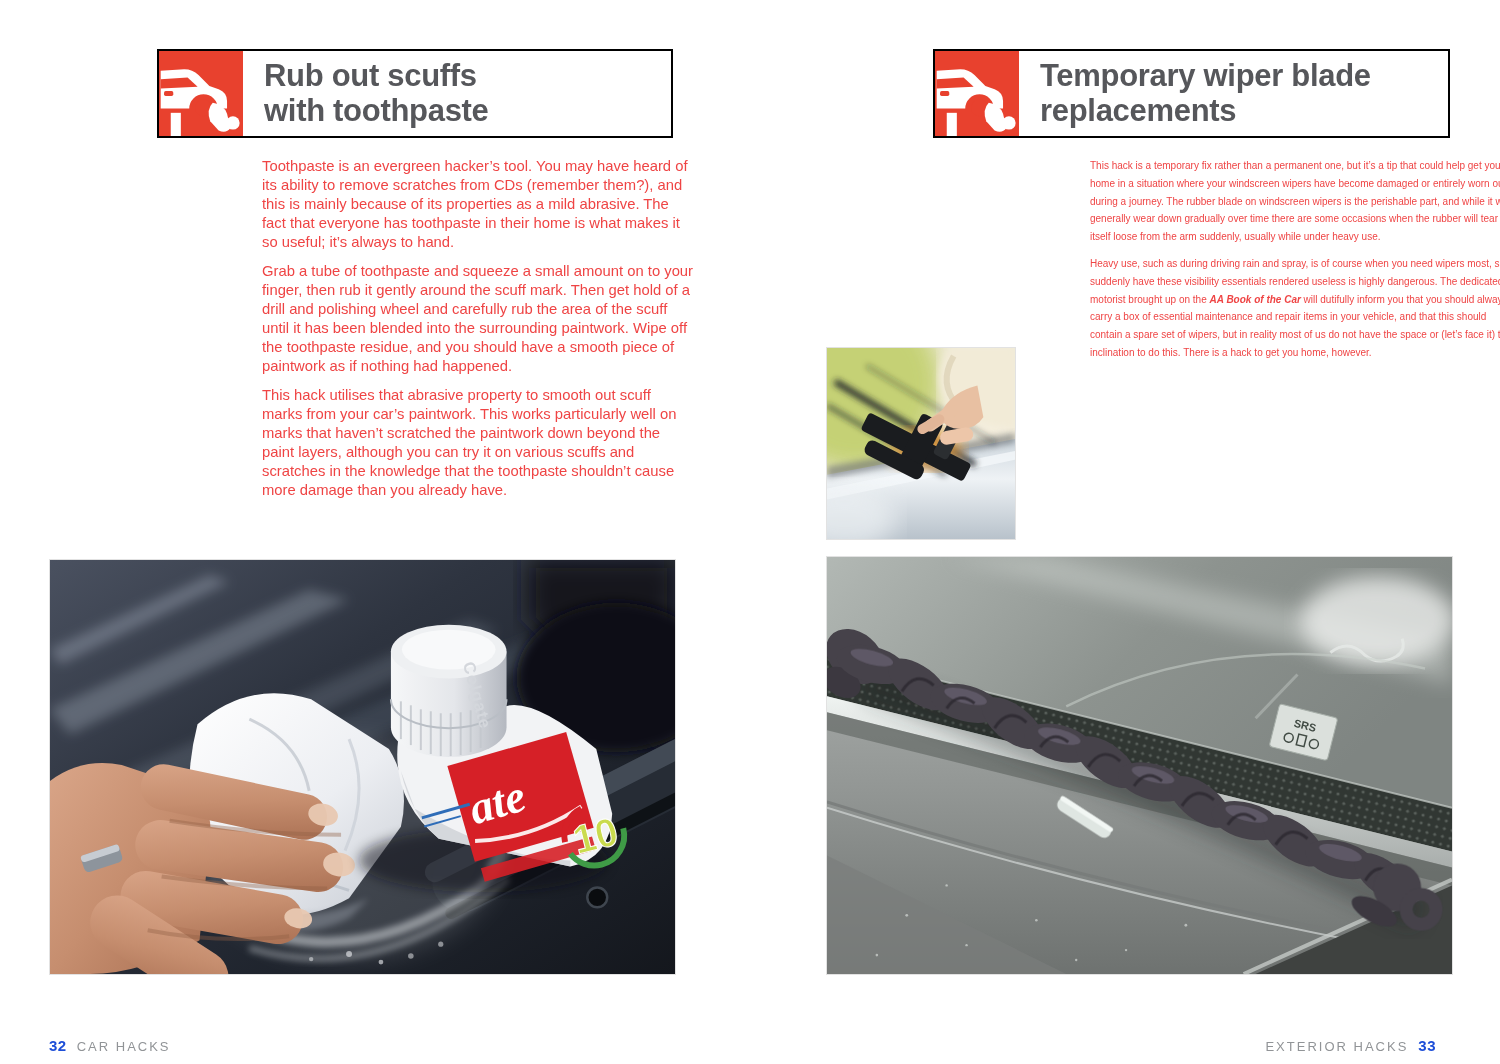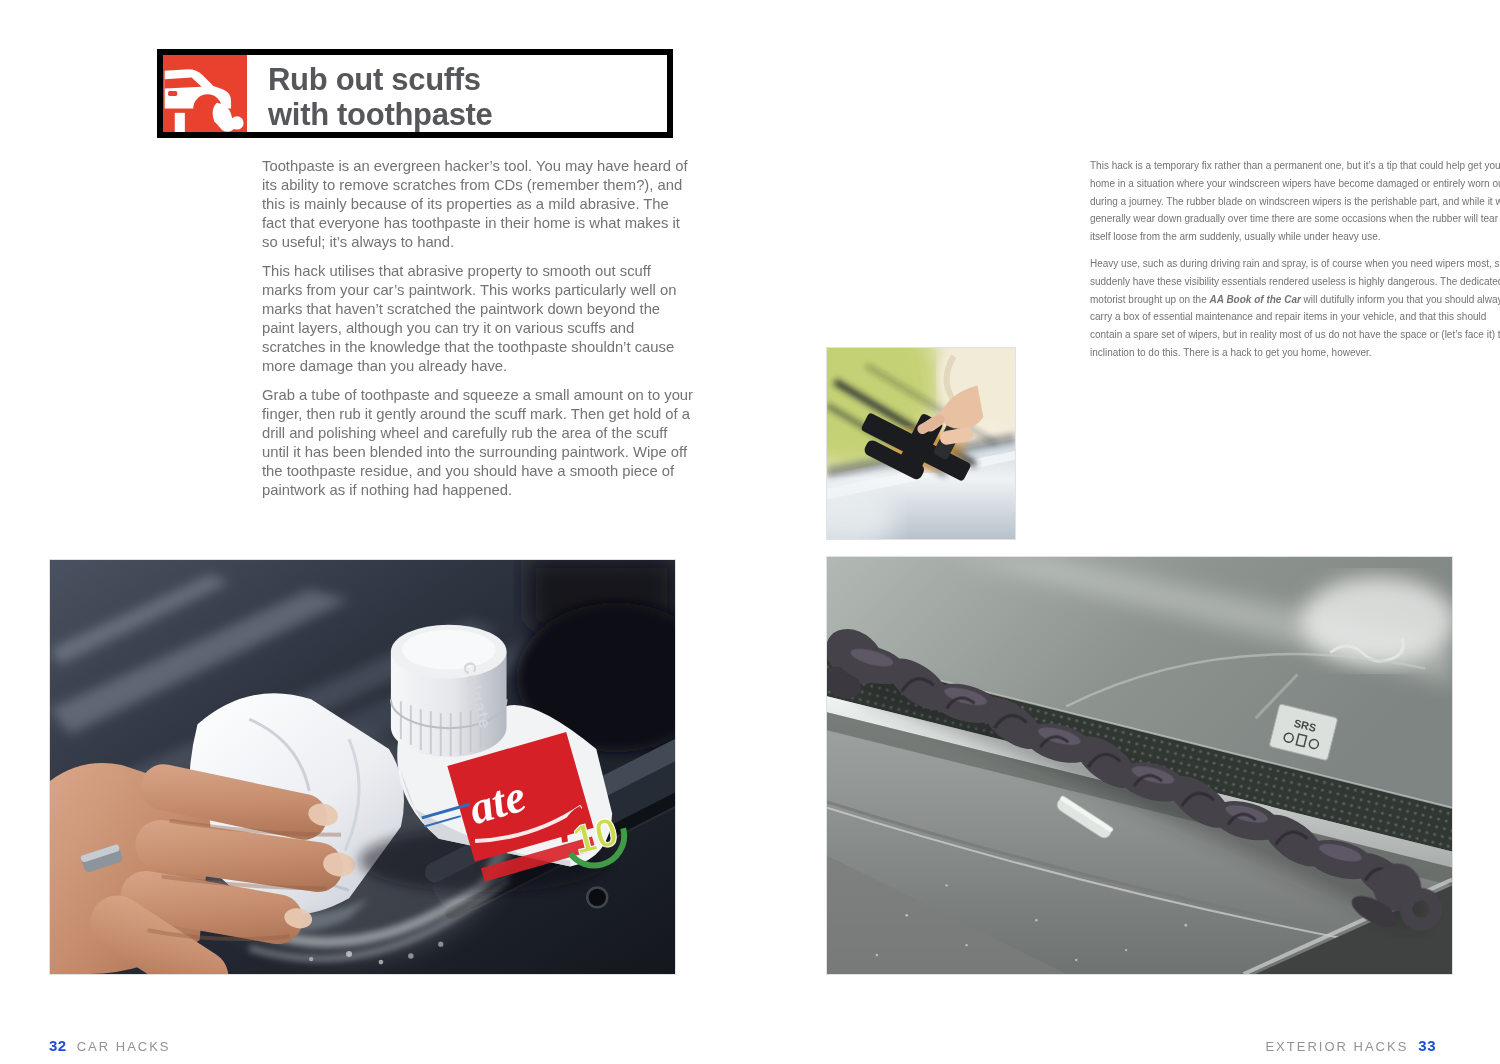--- a/index.html
+++ b/index.html
@@ -5,32 +5,32 @@
   html,body{margin:0;padding:0;}
   body{
     width:1500px;height:1064px;position:relative;background:#ffffff;
     font-family:"Liberation Sans", sans-serif;color:#414042;
     -webkit-font-smoothing:antialiased;
   }
   .abs{position:absolute;}
   
   .hack-header{
     position:absolute;top:49px;height:89px;box-sizing:border-box;
-    border:6px solid #000000;background:#ffffff;display:flex;align-items:stretch;
+    border:2px solid #000000;background:#ffffff;display:flex;align-items:stretch;
   }
   .hack-header.left{left:157px;width:516px;}
   .hack-header.right{left:933px;width:517px;}
   .icon-box{width:84px;flex:0 0 84px;background:#e8412e;overflow:hidden;}
   .icon-box svg{display:block;width:100%;height:100%;}
   .hack-title{
     margin:0;padding:7px 0 0 21px;font-size:31px;line-height:35px;font-weight:bold;
     color:#56575b;letter-spacing:-0.3px;
   }
   
-  .body-col{position:absolute;top:157px;font-size:14.8px;line-height:19px;color:#737373;}
+  .body-col{position:absolute;top:157px;font-size:14.8px;line-height:19px;color:#ef4444;}
   .body-col.left{left:262px;width:432px;}
   .body-col.right{left:1090px;width:430px;font-size:10px;line-height:17.8px;}
   .body-col p{margin:0 0 10px 0;}
   .body-col.right p{margin:0 0 9px 0;}
   .body-col i{font-style:italic;font-weight:bold;}
   
   .photo{position:absolute;box-sizing:border-box;border:1px solid #e2e2e2;overflow:hidden;background:#777;}
   .photo svg{display:block;width:100%;height:100%;}
   #photo-left{left:49px;top:559px;width:627px;height:416px;}
   #photo-small{left:826px;top:347px;width:190px;height:193px;}
@@ -60,22 +60,22 @@
         <rect x="14" y="76" width="12" height="30" fill="#ffffff"></rect>
         <path d="M64 64 Q77 66 81 77 L85 94 Q80 101 71 97 L61 86 Q56 72 64 64 Z" fill="#ffffff"></path>
         <circle cx="88" cy="88" r="8" fill="#ffffff"></circle>
       </svg>
     </div>
     <h1 class="hack-title"><span>Rub out scuffs</span><br><span>with toothpaste</span></h1>
   </header>
 
   <div class="body-col left">
     <p>Toothpaste is an evergreen hacker’s tool. You may have heard of its ability to remove scratches from CDs (remember them?), and this is mainly because of its properties as a mild abrasive. The fact that everyone has toothpaste in their home is what makes it so useful; it’s always to hand.</p>
+    <p>Grab a tube of toothpaste and squeeze a small amount on to your finger, then rub it gently around the scuff mark. Then get hold of a drill and polishing wheel and carefully rub the area of the scuff until it has been blended into the surrounding paintwork. Wipe off the toothpaste residue, and you should have a smooth piece of paintwork as if nothing had happened.</p>
     <p>This hack utilises that abrasive property to smooth out scuff marks from your car’s paintwork. This works particularly well on marks that haven’t scratched the paintwork down beyond the paint layers, although you can try it on various scuffs and scratches in the knowledge that the toothpaste shouldn’t cause more damage than you already have.</p>
-    <p>Grab a tube of toothpaste and squeeze a small amount on to your finger, then rub it gently around the scuff mark. Then get hold of a drill and polishing wheel and carefully rub the area of the scuff until it has been blended into the surrounding paintwork. Wipe off the toothpaste residue, and you should have a smooth piece of paintwork as if nothing had happened.</p>
   </div>
 
   <figure class="photo" id="photo-left" style="margin:0;">
     <svg viewBox="0 0 627 416" preserveAspectRatio="none">
       <defs>
         <linearGradient id="lpPanel" x1="0" y1="0" x2="1" y2="1">
           <stop offset="0" stop-color="#4a5160"></stop>
             <stop offset="0.35" stop-color="#2e3440"></stop>
           <stop offset="0.7" stop-color="#1e232c"></stop>
             <stop offset="1" stop-color="#14171d"></stop>
@@ -210,20 +210,35 @@
         <ellipse cx="400" cy="90" rx="47" ry="20" fill="#f8f9fa"></ellipse>
         <text transform="translate(414,104) rotate(75)" font-size="17" letter-spacing="1" fill="#d4d7dc" font-weight="bold">Colgate</text>
       </g>
     </svg>
   </figure>
 
   <footer class="footer left">
     <span class="page-num">32</span><span class="section-label">CAR HACKS</span>
   </footer>
 
+  <header class="hack-header right">
+    <div class="icon-box">
+      <svg viewBox="0 0 100 106" preserveAspectRatio="xMidYMid slice" aria-hidden="true">
+        <rect width="100" height="106" fill="#e8412e"></rect>
+        <path d="M2 26 L30 24 Q40 24 47 31 L60 44 L71 48 Q81 52 81 62 L81 71 L70 71 A17 17 0 0 0 36 71 L2 71 Z" fill="#ffffff"></path>
+        <path d="M2 36 L34 34 L46 45 L2 47 Z" fill="#e8412e"></path>
+        <rect x="6" y="50" width="11" height="6" rx="2" fill="#e8412e"></rect>
+        <circle cx="53" cy="70" r="10" fill="#e8412e"></circle>
+        <rect x="14" y="76" width="12" height="30" fill="#ffffff"></rect>
+        <path d="M64 64 Q77 66 81 77 L85 94 Q80 101 71 97 L61 86 Q56 72 64 64 Z" fill="#ffffff"></path>
+        <circle cx="88" cy="88" r="8" fill="#ffffff"></circle>
+      </svg>
+    </div>
+    <h1 class="hack-title"><span>Temporary wiper blade</span><br><span>replacements</span></h1>
+  </header>
 
   <div class="body-col right">
     <p>This hack is a temporary fix rather than a permanent one, but it’s a tip that could help get you home in a situation where your windscreen wipers have become damaged or entirely worn out during a journey. The rubber blade on windscreen wipers is the perishable part, and while it will generally wear down gradually over time there are some occasions when the rubber will tear itself loose from the arm suddenly, usually while under heavy use.</p>
     <p><span>Heavy use, such as during driving rain and spray, is of course when you need wipers most, so to suddenly have these visibility essentials rendered useless is highly dangerous. The dedicated motorist brought up on the </span><i>AA Book of the Car</i><span> will dutifully inform you that you should always carry a box of essential maintenance and repair items in your vehicle, and that this should contain a spare set of wipers, but in reality most of us do not have the space or (let’s face it) the inclination to do this. There is a hack to get you home, however.</span></p>
   </div>
 
   <figure class="photo" id="photo-small" style="margin:0;">
     <svg viewBox="0 0 190 193" preserveAspectRatio="none">
       <defs>
         <linearGradient id="spBonnet" x1="0" y1="0" x2="0" y2="1">

